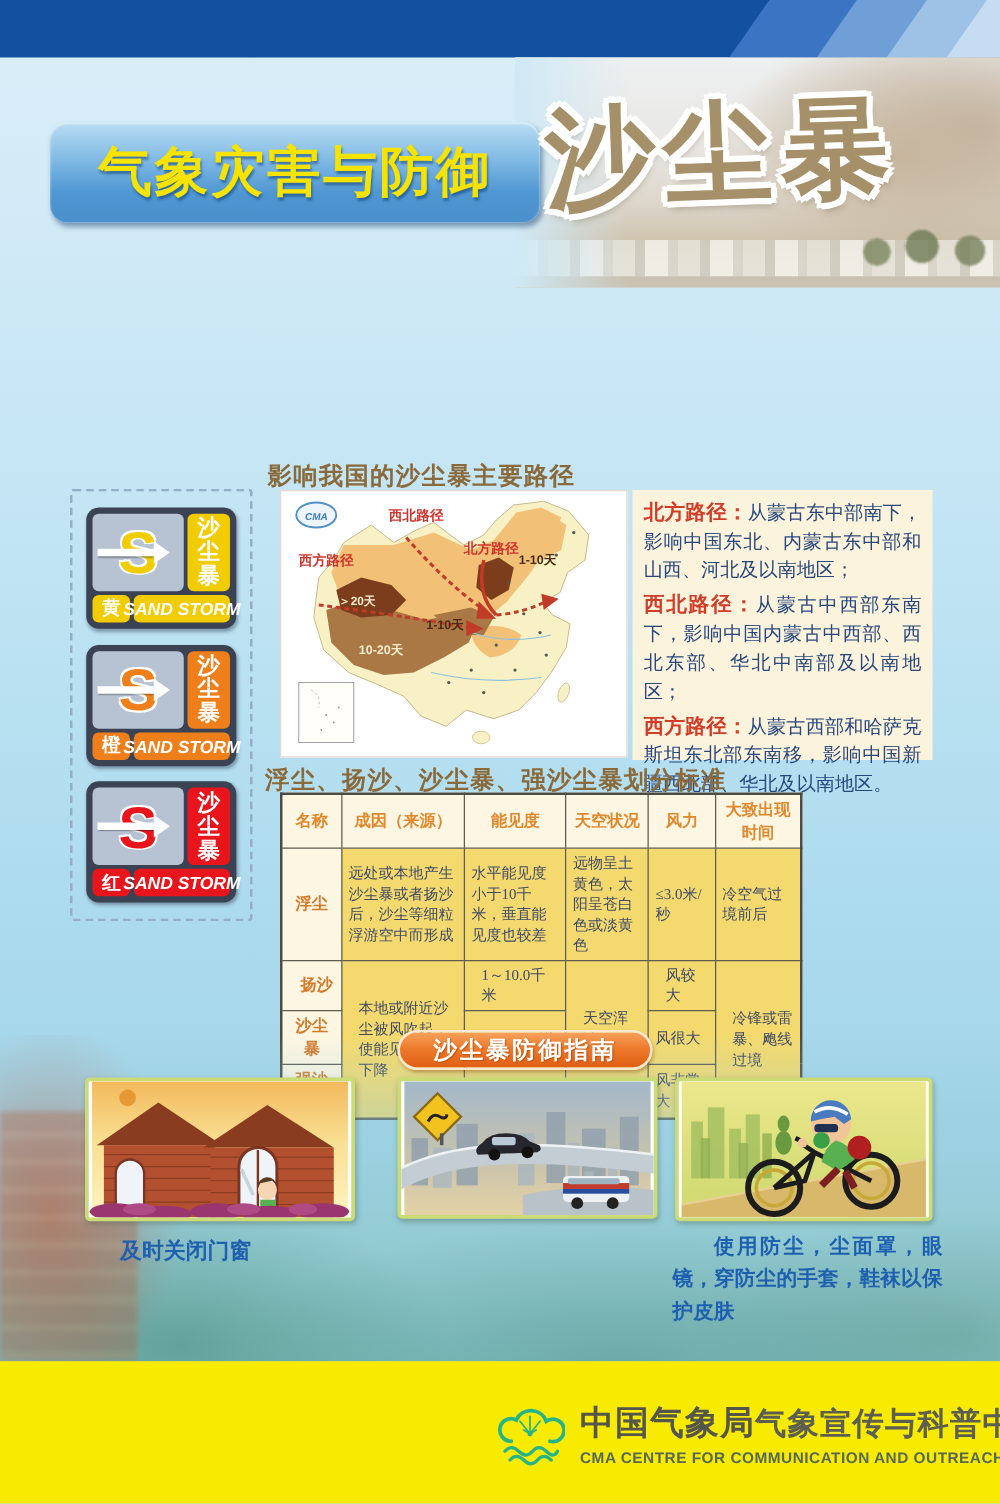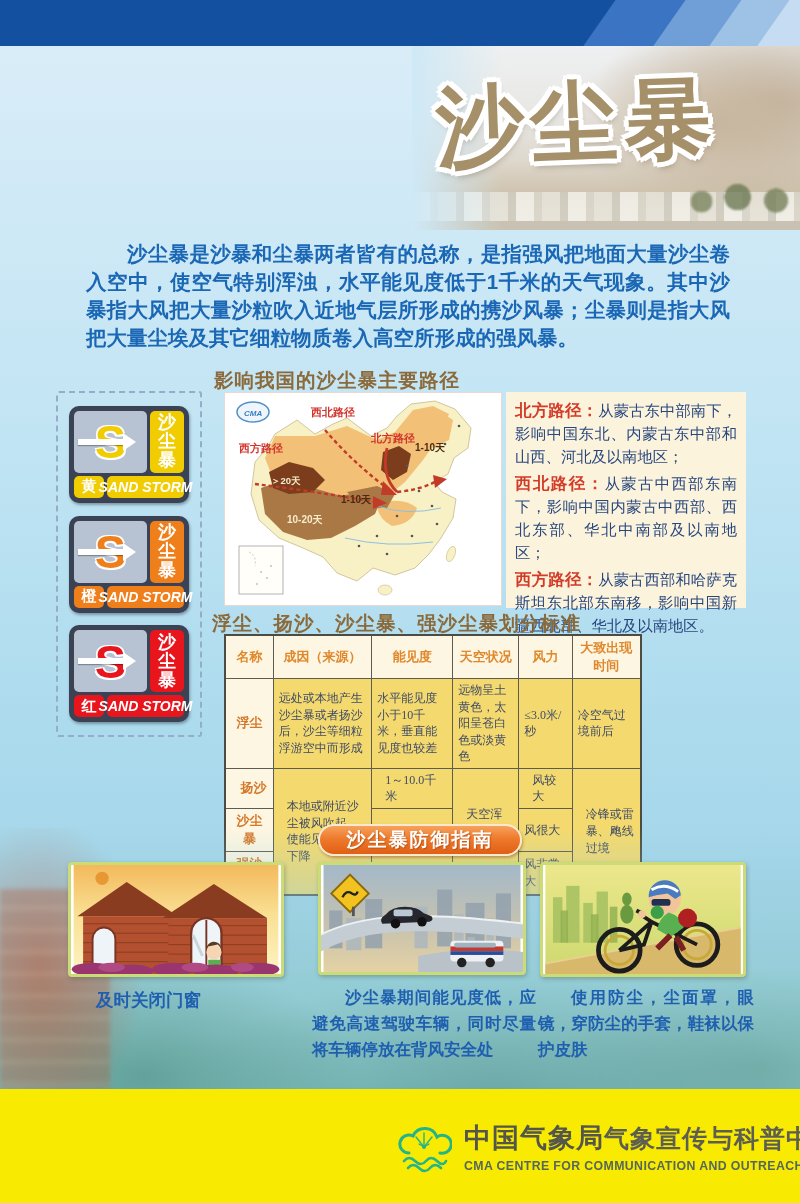--- a/index.html
+++ b/index.html
@@ -88,21 +88,21 @@
     box-shadow:0 1px 1px rgba(0,0,0,.3);}
   .s-arrow::after{content:"";position:absolute;right:-12px;top:-6px;width:0;height:0;
     border-left:13px solid #fff;border-top:9px solid transparent;border-bottom:9px solid transparent;}
   
   .map-panel{position:absolute;left:224px;top:392px;width:278px;height:214px;background:#fff;
     border:1px solid #e9d8d2;padding:2px;}
   .map-panel svg{width:100%;height:100%;display:block;}
   
   .paths-panel{
     position:absolute;left:506px;top:392px;width:240px;height:216px;background:#fcf3dc;
-    padding:7px 9px;font-family:Liberation Sans, sans-serif;
+    padding:7px 9px;font-family:Liberation Mono, monospace;
   }
   .paths-panel p{margin:0 0 4px 0;font-size:15.3px;line-height:23px;color:#27477e;text-align:justify;}
   .paths-panel .pname{color:#d23b28;font-weight:700;font-size:16.5px;}
   
   .std-table{position:absolute;left:224px;top:634px;width:418px;border-collapse:collapse;
     font-family:"Liberation Serif","DejaVu Serif",serif;background:#fdf6e2;
     border:2px solid #4c4c44;}
   .std-table td,.std-table th{border:1.4px solid #5c5c50;padding:3px 5px;vertical-align:middle;}
   .std-table th{height:20px;background:#fdf6e2;color:#e0882c;font-weight:700;font-size:13px;}
   .std-table .name{background:#fdf6e2;color:#d4782a;font-weight:700;font-size:13px;text-align:center;}
@@ -161,24 +161,26 @@
     <div class="stripe st4"></div>
   </div>
 
   <div class="header-photo">
     <div class="town"></div>
     <div class="ground"></div>
     <div class="trees"></div>
     <div class="blend"></div>
   </div>
 
+  <div class="title-btn">
+    <span>气象灾害与防御</span>
+  </div>
 
   <div class="main-title">沙尘暴</div>
 
-  <div class="intro">沙尘暴是沙暴和尘暴两者皆有的总称，是指强风把地面大量沙尘卷入空中，使空气特别浑浊，水平能见度低于1千米的天气现象。其中沙暴指大风把大量沙粒吹入近地气层所形成的携沙风暴；尘暴则是指大风把大量尘埃及其它细粒物质卷入高空所形成的强风暴。</div>
 
   <div class="sec-heading h-map">影响我国的沙尘暴主要路径</div>
 
   <div class="signs-box">
 
     <div class="sign">
       <div class="sg sg-s">
         <span class="s-glyph" style="color: rgb(240, 204, 0);">S</span>
         <span class="s-arrow"></span>
       </div>
@@ -500,21 +502,20 @@
       <rect x="112" y="36" width="20" height="7" rx="3" fill="#203050"></rect>
       <circle cx="118" cy="50" r="7" fill="#3aa048"></circle>
       <path d="M130,50 q14,4 16,16 l-14,10 -14,-8 q2,-12 12,-18" fill="#58b050"></path>
       <circle cx="150" cy="56" r="10" fill="#b02020"></circle>
       <path d="M132,74 l-14,14 M138,76 l8,14" stroke="#7a2020" stroke-width="6" fill="none"></path>
       <circle cx="102" cy="52" r="4" fill="#f2c49a"></circle>
     </svg>
   </div>
 
   <div class="caption cap1">及时关闭门窗</div>
-  <div class="caption cap2">沙尘暴期间能见度低，应避免高速驾驶车辆，同时尽量将车辆停放在背风安全处</div>
   <div class="caption cap3">使用防尘，尘面罩，眼镜，穿防尘的手套，鞋袜以保护皮肤</div>
 
   <div class="footer">
     <div class="footer-inner">
       <svg width="56" height="58" viewBox="0 0 56 58">
         <g fill="none" stroke="#25b488" stroke-width="3" stroke-linecap="round">
           <path d="M13,36 a9,9 0 1 1 4,-17 a13,13 0 0 1 24,1 a9,9 0 1 1 3,16"></path>
           <path d="M8,44 q5,-6 11,0 t11,0 t11,0 t9,0" stroke-width="2.6"></path>
           <path d="M12,51 q5,-6 11,0 t11,0 t11,0" stroke-width="2.6"></path>
         </g>

